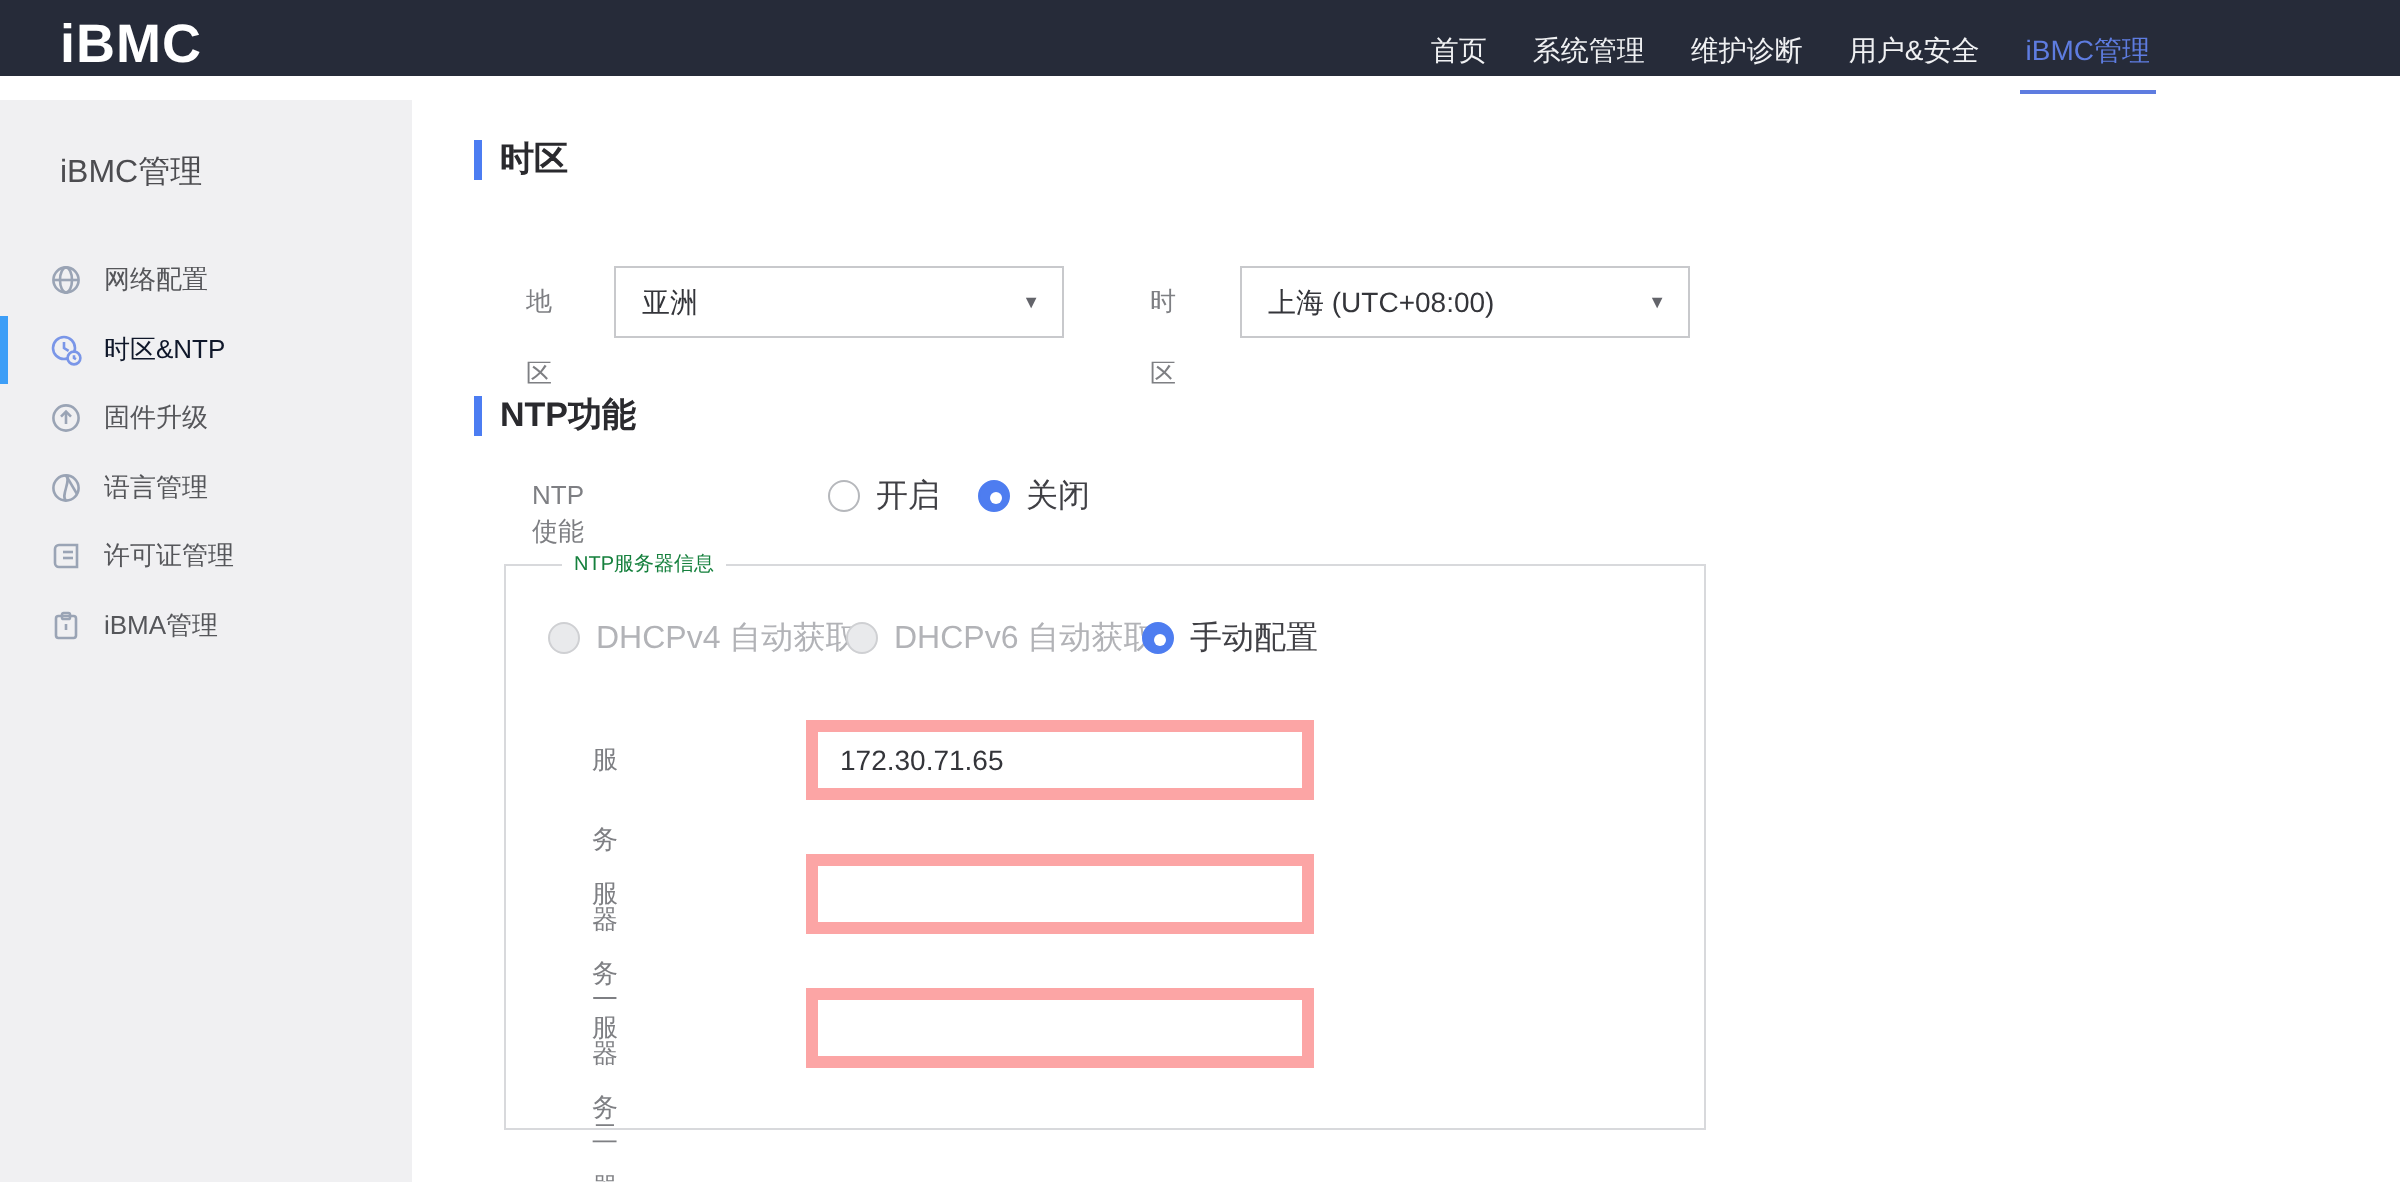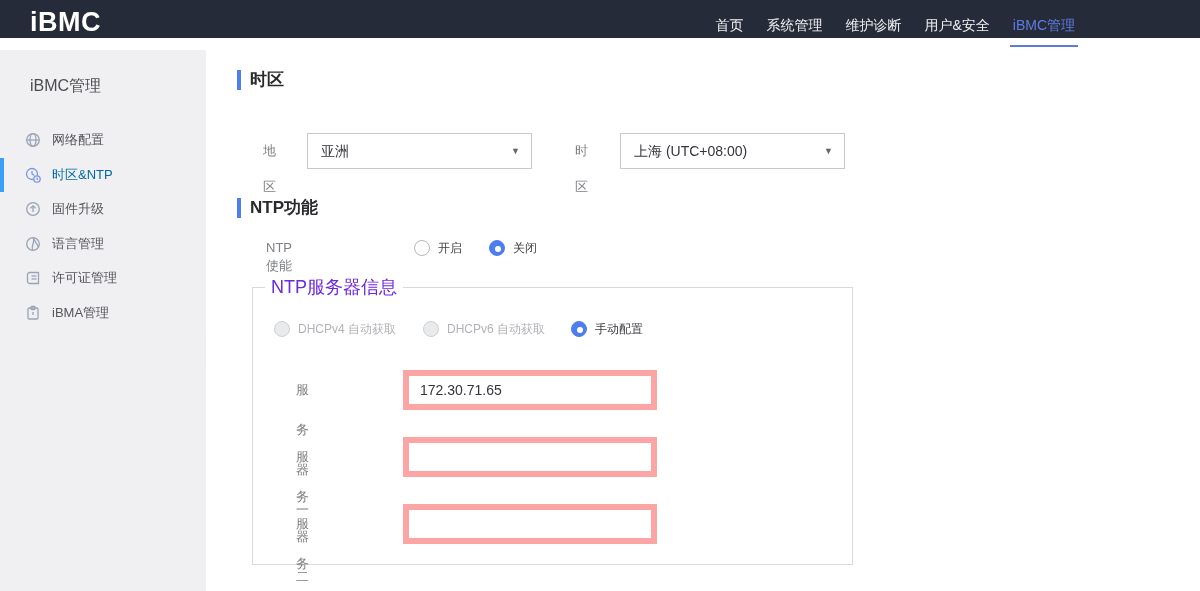--- a/index.html
+++ b/index.html
@@ -21,21 +21,21 @@
 
   
   .sidebar { position:absolute; left:0; top:50px; width:206px; height:541px;
     background:#f0f0f2; }
   .side-title { padding:26px 0 0 30px; font-size:16px; color:#4c4c50; }
   .side-menu { list-style:none; margin-top:26px; }
   .side-item { position:relative; height:34.5px; display:flex; align-items:center;
     padding-left:25px; gap:11px; font-size:13px; color:#55565a; cursor:pointer; }
   .side-item .icon { width:16px; height:16px; display:inline-flex; }
   .side-item svg { stroke:#9aa4b5; fill:none; stroke-width:1.3; }
-  .side-item.active { color:#0369a1; }
+  .side-item.active { color:#0f172a; }
   .side-item.active svg { stroke:#7a96e8; }
   .side-item.active::before { content:""; position:absolute; left:0; top:0;
     width:4px; height:34.5px; background:#3d9ef7; }
   .collapse-tab { position:absolute; left:206px; top:330px; width:15px; height:38px;
     background:#f0f0f2; border-radius:0 10px 10px 0; display:flex; align-items:center;
     justify-content:center; color:#5e7ce0; font-size:13px; font-weight:bold;
     cursor:pointer; box-shadow:2px 0 4px rgba(0,0,0,0.05); }
 
   
   .main { position:absolute; left:206px; top:50px; width:994px; height:541px;
@@ -59,28 +59,28 @@
   .enable-row { position:absolute; top:189px; left:0; height:18px; }
   .lbl-enable { left:60px; line-height:18px; }
   .radio-group { position:absolute; display:flex; align-items:center; gap:8px;
     cursor:pointer; height:18px; }
   .radio { width:16px; height:16px; border-radius:50%; background:#fff;
     border:1px solid #b6b8bc; flex:0 0 16px; position:relative; }
   .radio.checked { background:#4e7df0; border-color:#4e7df0; }
   .radio.checked::after { content:""; position:absolute; left:5px; top:5px;
     width:6px; height:6px; border-radius:50%; background:#fff; }
   .radio.disabled { background:#e9eaec; border-color:#cfd0d3; }
-  .radio-label { font-size:12px; color:#404045; white-space:nowrap; }
+  .radio-label { font-size:16px; color:#404045; white-space:nowrap; }
   .radio-label.dim { color:#b2b3b7; }
   .rg-on { left:208px; } .rg-off { left:283px; }
 
   .ntp-fieldset { position:absolute; left:46px; top:225px; width:601px; height:290px;
     border:1px solid #d8d9dc; background:#fff; }
-  .ntp-fieldset legend { margin-left:12px; padding:0 6px; font-size:18px;
-    color:#6d28d9; }
+  .ntp-fieldset legend { margin-left:28px; padding:0 6px; font-size:10px;
+    color:#15803d; }
   .mode-row { position:absolute; left:21px; top:21px; display:flex; }
   .mode-row .radio-group { position:static; }
   .mg1 { width:149px; } .mg2 { width:148px; }
 
   .server-row { position:absolute; left:0; height:40px; }
   .srv-1 { top:71px; } .srv-2 { top:138px; } .srv-3 { top:205px; }
   .srv-label { position:absolute; left:43px; font-size:13px; color:#7e7f83;
     line-height:40px; }
   .srv-input { position:absolute; left:150px; top:0; width:254px; height:40px;
     border:6px solid #fca5a5; padding:0 11px; font-size:14px; color:#34353a;

